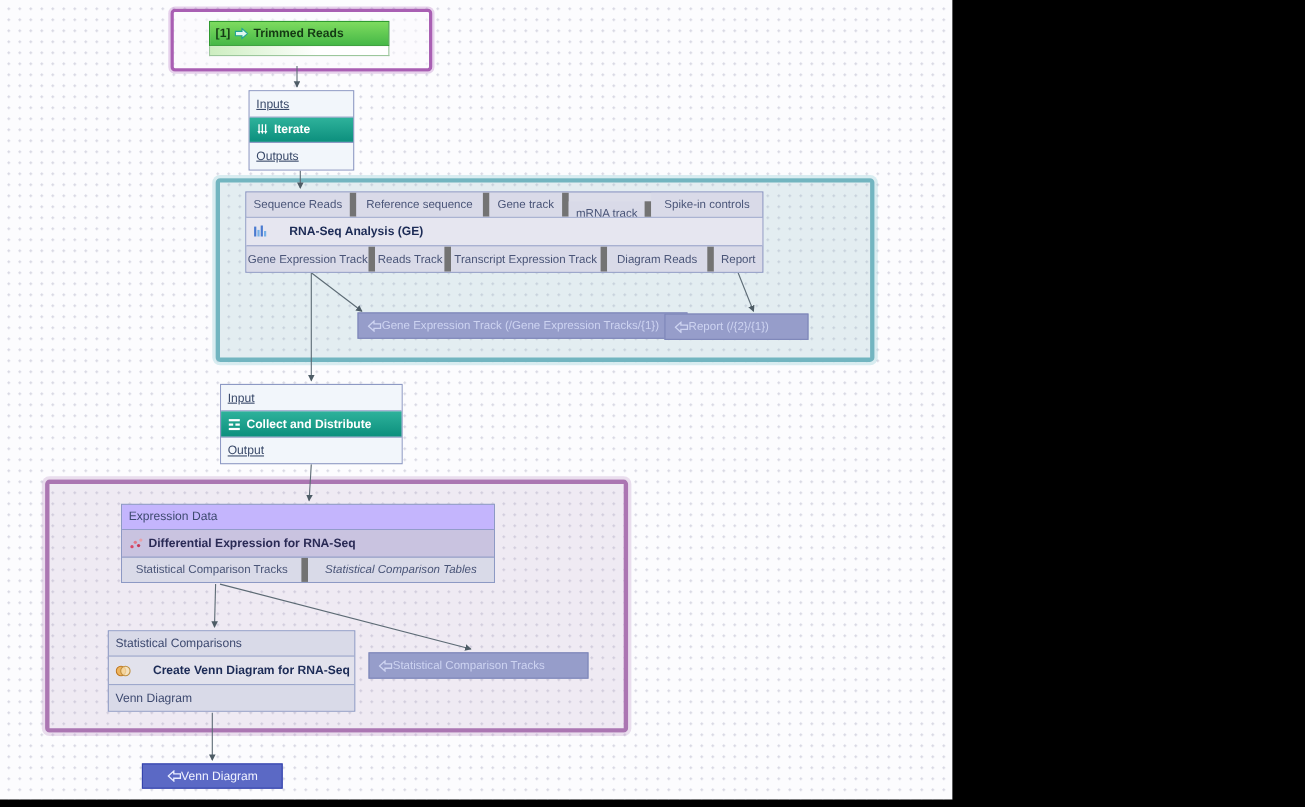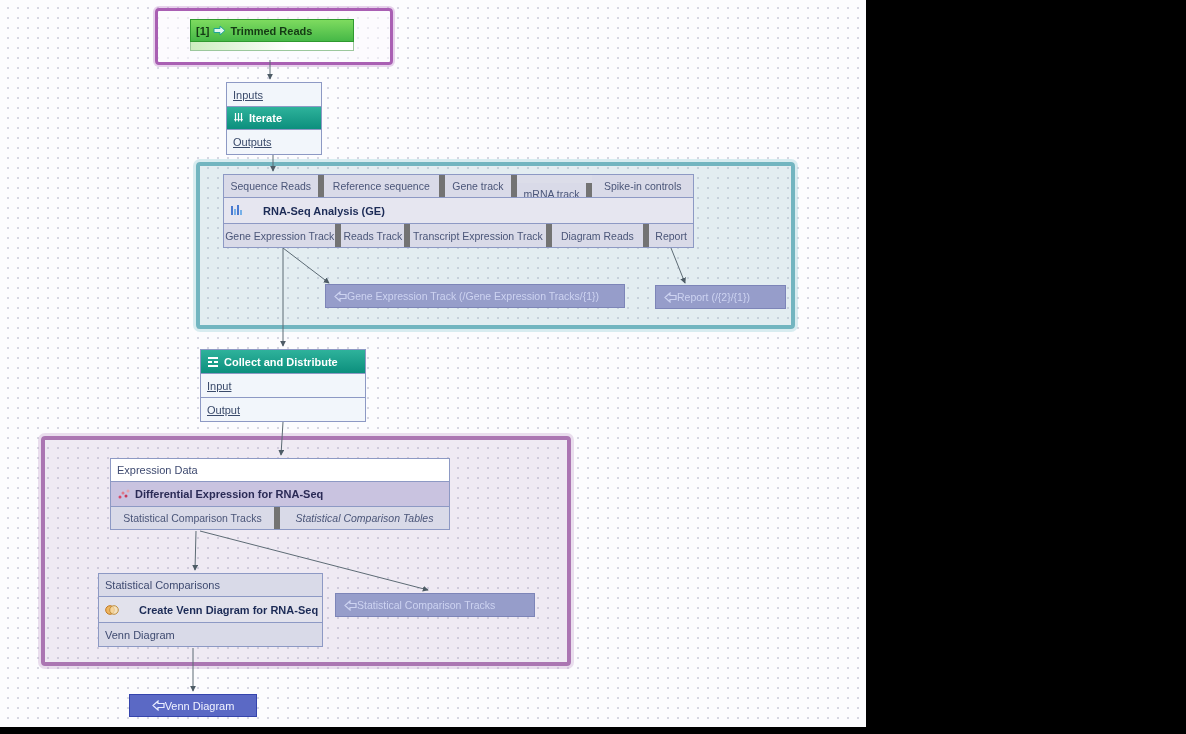--- a/index.html
+++ b/index.html
@@ -178,53 +178,53 @@
   </div>
 
   <div class="obtn" style="left:325px; top:284px; width:300px;">
     <span class="icon">
       <svg width="13" height="11" viewBox="0 0 13 11">
           <polygon points="12,3.5 6,3.5 6,1 1,5.5 6,10 6,7.5 12,7.5" fill="none" stroke="#cdd3f1" stroke-width="1.2"></polygon>
         </svg>
     </span>
     <span>Gene Expression Track (/Gene Expression Tracks/{1})</span>
   </div>
-  <div class="obtn" style="left:655px; top:285px; width:131px;">
+  <div class="obtn" style="left:604px; top:285px; width:131px;">
     <span class="icon">
       <svg width="13" height="11" viewBox="0 0 13 11">
           <polygon points="12,3.5 6,3.5 6,1 1,5.5 6,10 6,7.5 12,7.5" fill="none" stroke="#cdd3f1" stroke-width="1.2"></polygon>
         </svg>
     </span>
     <span>Report (/{2}/{1})</span>
   </div>
 
   <div class="node" style="left:200px; top:349px; width:166px;">
+    <div class="nrow literow" style="height:24px;">
+      <span>Input</span>
+    </div>
     <div class="nrow tealrow" style="height:24px;">
       <span class="icon">
         <svg width="12" height="12" viewBox="0 0 12 12">
             <g fill="#fff">
               <rect x="1" y="1" width="10" height="2"></rect>
               <rect x="1" y="5" width="4" height="2"></rect>
               <rect x="7" y="5" width="4" height="2"></rect>
               <rect x="1" y="9" width="10" height="2"></rect>
             </g>
           </svg>
       </span>
       <span>Collect and Distribute</span>
     </div>
-    <div class="nrow literow" style="height:24px;">
-      <span>Input</span>
-    </div>
     <div class="nrow literow" style="height:23px;">
       <span>Output</span>
     </div>
   </div>
 
   <div class="node" style="left:110px; top:458px; width:340px;">
-    <div class="nrow" style="height:23px; background:#ffffff;">
+    <div class="nrow" style="height:23px; background:#c4b5fd;">
       <span>Expression Data</span>
     </div>
     <div class="nrow purplerow" style="height:25px;">
       <span class="icon">
         <svg width="13" height="13" viewBox="0 0 13 13">
             <circle cx="3" cy="9" r="1.5" fill="#d84868"></circle>
             <circle cx="6" cy="5" r="1.5" fill="#e07888"></circle>
             <circle cx="9" cy="8" r="1.5" fill="#c83858"></circle>
             <circle cx="11" cy="3" r="1.5" fill="#e8a0a8"></circle>
           </svg>

